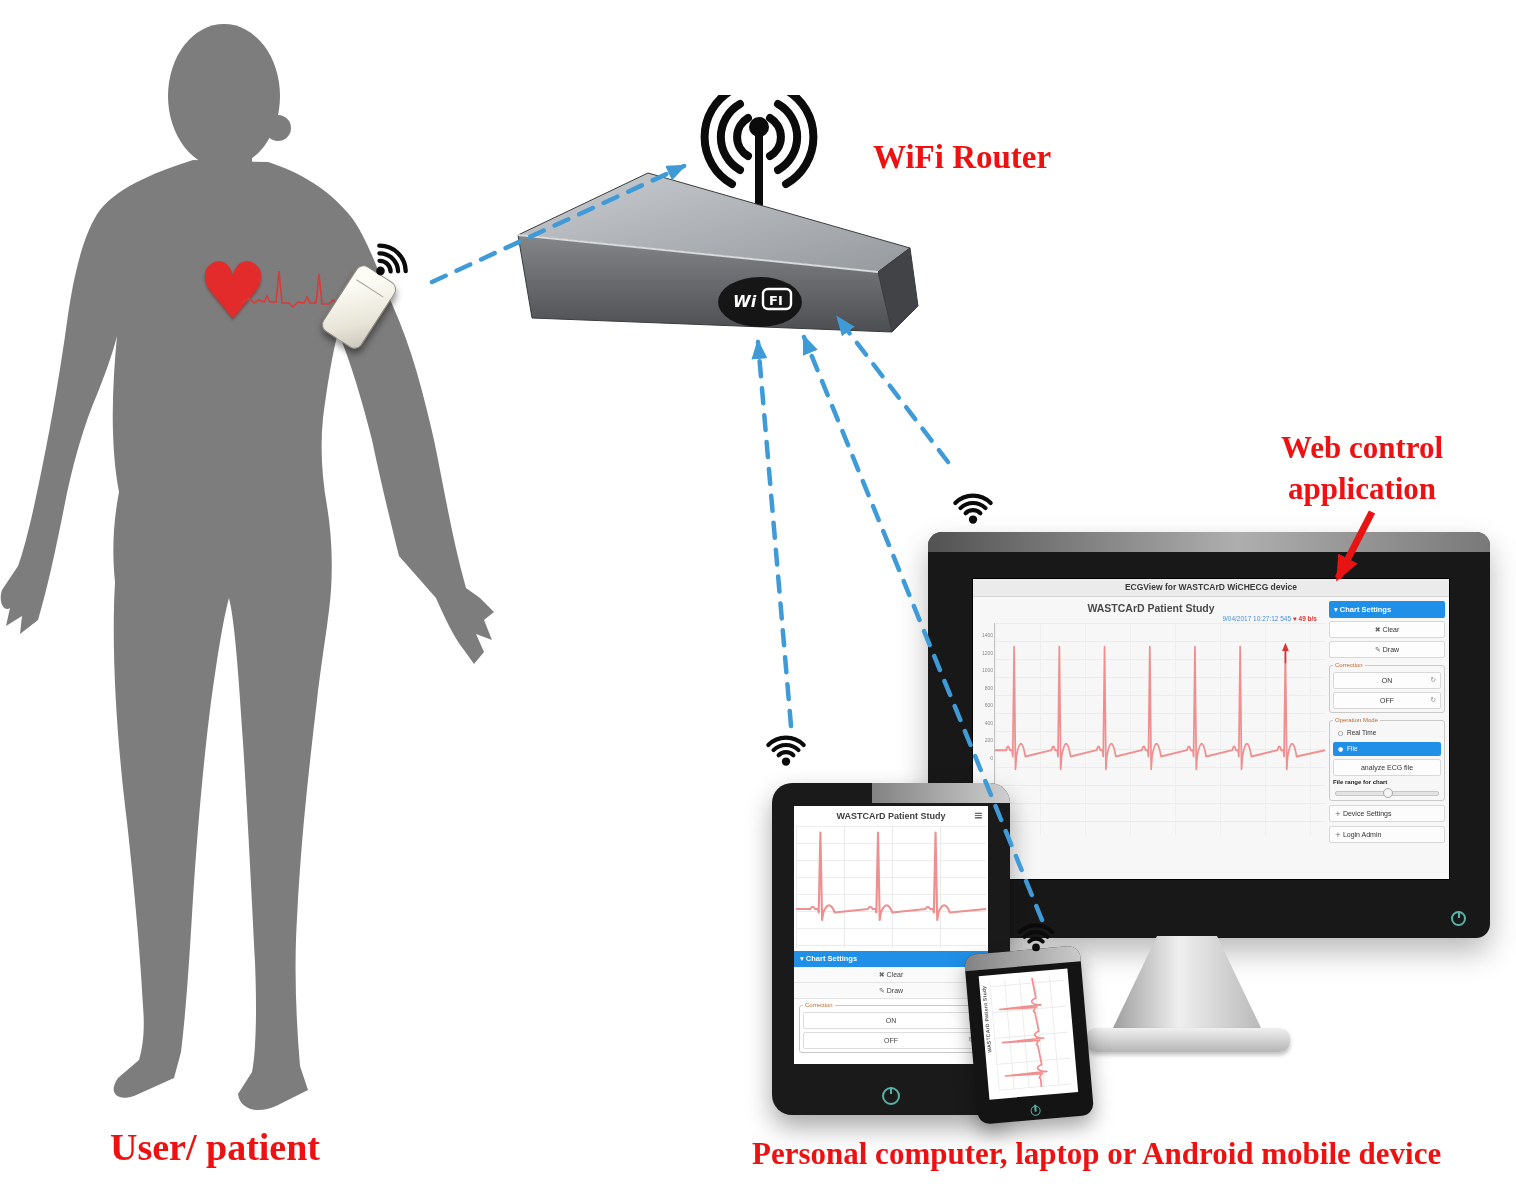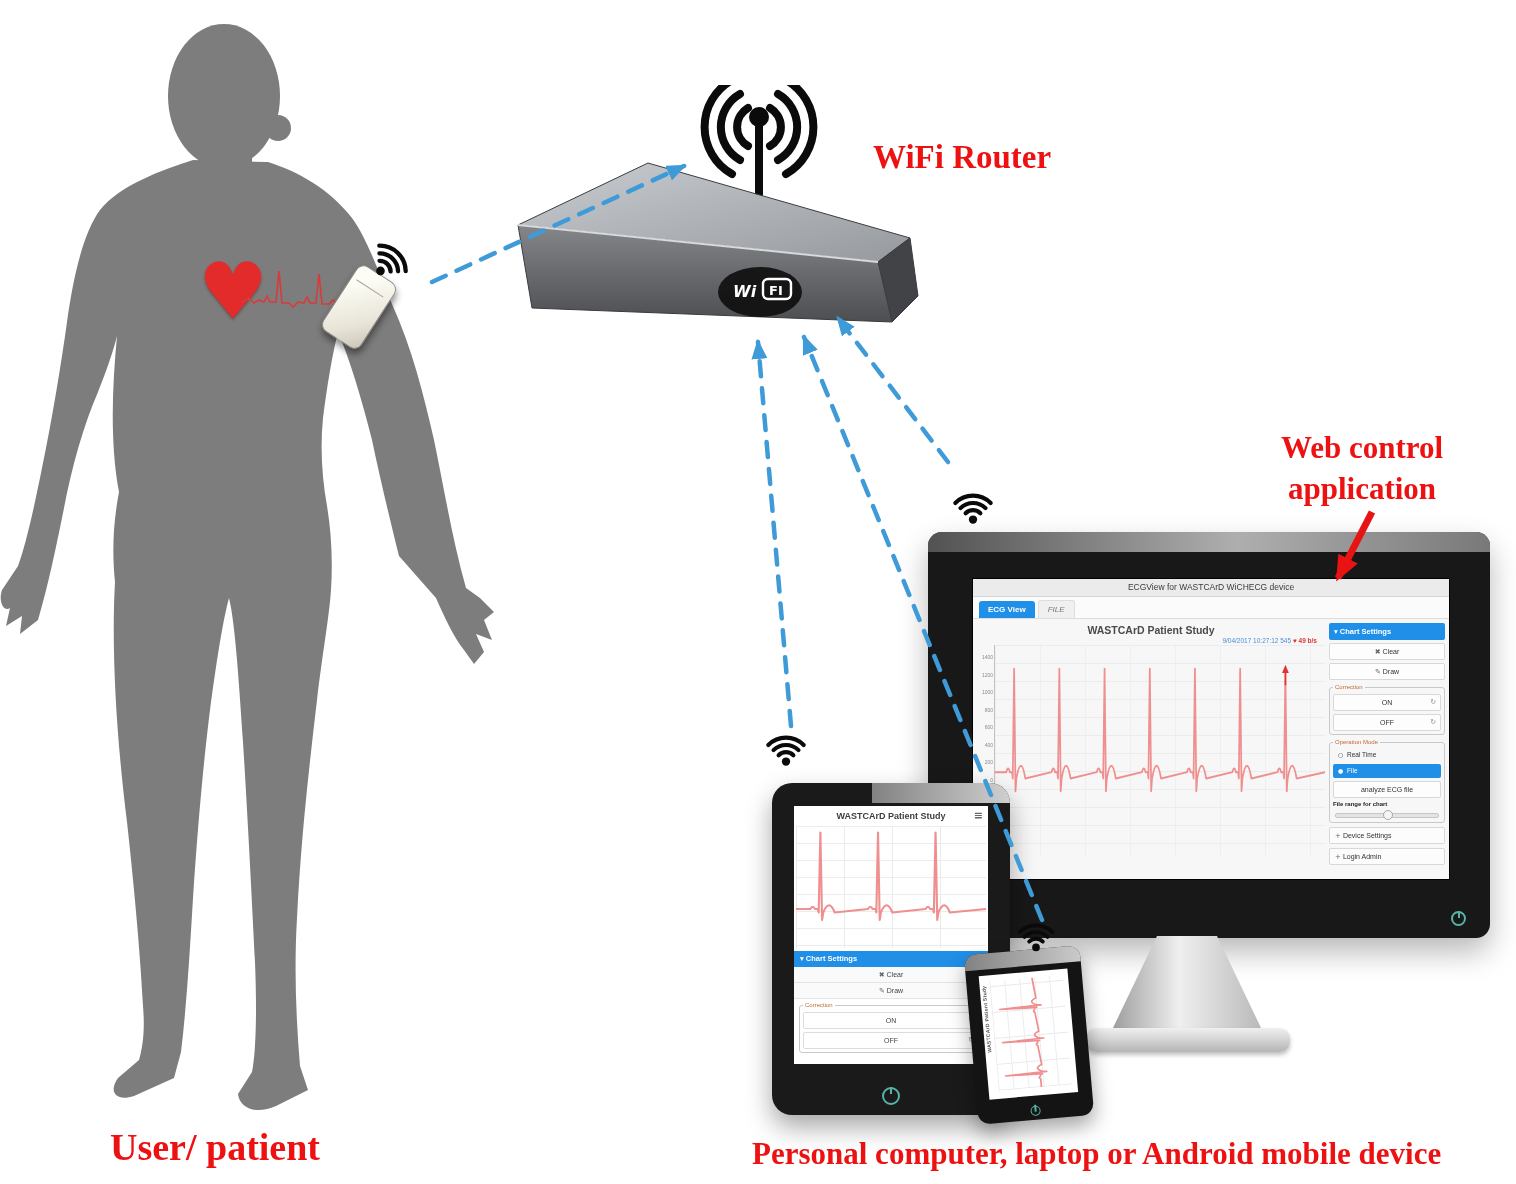--- a/index.html
+++ b/index.html
@@ -20,21 +20,21 @@
           border:1px solid #8f8b80;border-radius:9px;transform:rotate(33deg);
           box-shadow:3px 4px 7px rgba(0,0,0,.45);}
   .sensor-line{position:absolute;left:5px;top:16px;width:32px;height:0;border-top:1px solid #a9a59a;}
   
   .wifi{position:absolute;z-index:8;}
   .wifi-sensor{left:364px;top:238px;transform:rotate(44deg);z-index:3;}
   .wifi-monitor{left:947px;top:484px;}
   .wifi-tablet{left:760px;top:726px;}
   .wifi-phone{left:1012px;top:914px;}
   
-  .router{position:absolute;left:505px;top:85px;width:430px;height:255px;z-index:1;}
+  .router{position:absolute;left:505px;top:95px;width:430px;height:255px;z-index:1;}
   
   .overlay{position:absolute;left:0;top:0;z-index:6;pointer-events:none;}
   
   .monitor{position:absolute;left:928px;top:532px;width:562px;height:406px;z-index:2;
            background:#181818;border-radius:14px;box-shadow:0 14px 30px rgba(0,0,0,.28);}
   .monitor::before{content:"";position:absolute;left:0;right:0;top:0;height:20px;
            border-radius:14px 14px 0 0;
            background:linear-gradient(90deg,#5c5c5c 0%,#c9c9c9 55%,#8a8a8a 100%);opacity:.85;}
   .mscreen{position:absolute;left:44px;top:46px;width:476px;height:300px;background:#f7f7f7;
            overflow:hidden;border:1px solid #000;}
@@ -44,21 +44,21 @@
            transform:translateX(-50%);}
   .m-power{right:24px;bottom:12px;}
   .stand-neck{position:absolute;left:1112px;top:936px;width:150px;height:94px;z-index:2;
            background:linear-gradient(90deg,#9d9d9d,#efefef 45%,#b9b9b9);
            clip-path:polygon(30% 0,70% 0,100% 100%,0 100%);}
   .stand-base{position:absolute;left:1086px;top:1028px;width:204px;height:24px;z-index:2;
            background:linear-gradient(180deg,#f0f0f0,#b5b5b5);border-radius:10px;
            box-shadow:0 3px 4px rgba(0,0,0,.25);}
   
   .titlebar{height:17px;line-height:17px;background:#ebebeb;border-bottom:1px solid #d5d5d5;
-            text-align:center;font-size:8.5px;font-weight:normal;color:#3a3a3a;}
+            text-align:center;font-size:8.5px;font-weight:bold;color:#3a3a3a;}
   .tabrow{height:21px;background:#fbfbfb;border-bottom:1px solid #ddd;padding-left:6px;display:flex;align-items:flex-end;gap:3px;}
   .tab{height:17px;line-height:17px;padding:0 9px;font-size:8px;border-radius:3px 3px 0 0;}
   .tab.active{background:#1f8fe8;color:#fff;font-weight:bold;}
   .tab.idle{background:#f0f0f0;border:1px solid #ddd;border-bottom:none;color:#777;font-style:italic;}
   .m-body{display:flex;height:260px;}
   .chart-col{flex:1;padding:2px 2px 0 4px;position:relative;}
   .c-title{text-align:center;font-size:10.5px;font-weight:bold;color:#4a4a4a;margin:3px 0 0 0;}
   .c-status{text-align:right;font-size:6.5px;margin:1px 8px 1px 0;}
   .st-time{color:#4a90d9;}
   .st-hr{color:#e03434;font-weight:bold;}
@@ -247,24 +247,20 @@
   <div class="red-label" style="left:1262px;top:428px;width:200px;font-size:31px;">
     <div>Web control</div>
     <div>application</div>
   </div>
   <div class="red-label" style="left:110px;top:1122px;font-size:38px;">User/ patient</div>
   <div class="red-label" style="left:752px;top:1134px;font-size:31px;white-space:nowrap;">Personal computer, laptop or Android mobile device</div>
 
   <div class="monitor">
     <div class="mscreen">
       <div class="titlebar">ECGView for WASTCArD WiCHECG device</div>
-      <div class="tabrow">
-        <span class="tab active">ECG View</span>
-        <span class="tab idle">FILE</span>
-      </div>
       <div class="m-body">
         <div class="chart-col">
           <div class="c-title">WASTCArD Patient Study</div>
           <div class="c-status">
             <span class="st-time">9/04/2017 10:27:12 545</span>
             <span class="st-hr">♥</span>
             <span class="st-hr">49 b/s</span>
           </div>
           <div class="plot">
             <div class="yticks">

